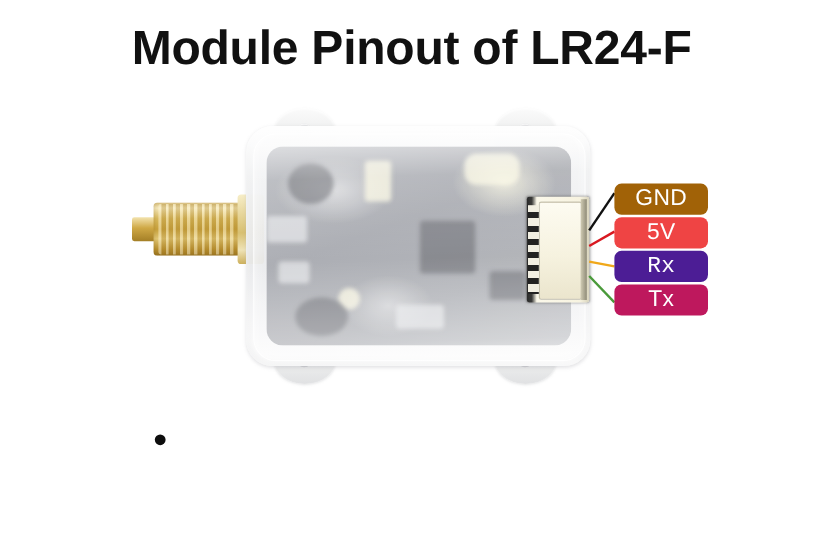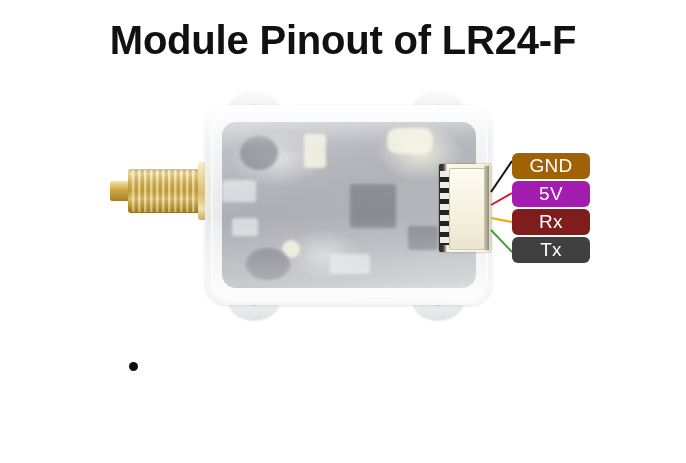--- a/index.html
+++ b/index.html
@@ -303,21 +303,21 @@
 </div>
 
 <svg id="lead-lines">
   <line x1="491" y1="192" x2="512" y2="161" stroke="#111111" stroke-width="2"></line>
   <line x1="491" y1="205" x2="512" y2="193" stroke="#d81820" stroke-width="2"></line>
   <line x1="491" y1="218" x2="512" y2="222" stroke="#f0a81a" stroke-width="2"></line>
   <line x1="491" y1="230" x2="512" y2="252" stroke="#4a9a3a" stroke-width="2"></line>
 </svg>
 
 <div class="pin-label" style="top:153px; background:#a16207;">GND</div>
-<div class="pin-label" style="top:181px; background:#a21caf;">5V</div>
-<div class="pin-label" style="top:209px; background:#7f1d1d;">Rx</div>
-<div class="pin-label" style="top:237px; background:#404040;">Tx</div>
+<div class="pin-label" style="top:181px; background:#ef4444;">5V</div>
+<div class="pin-label" style="top:209px; background:#4c1d95;font-family:Liberation Mono, monospace;">Rx</div>
+<div class="pin-label" style="top:237px; background:#be185d;">Tx</div>
 
 <div id="notes">
   <div class="note-row">
     <span class="note-bullet"></span>
   </div>
 </div>
 
 </body></html>

